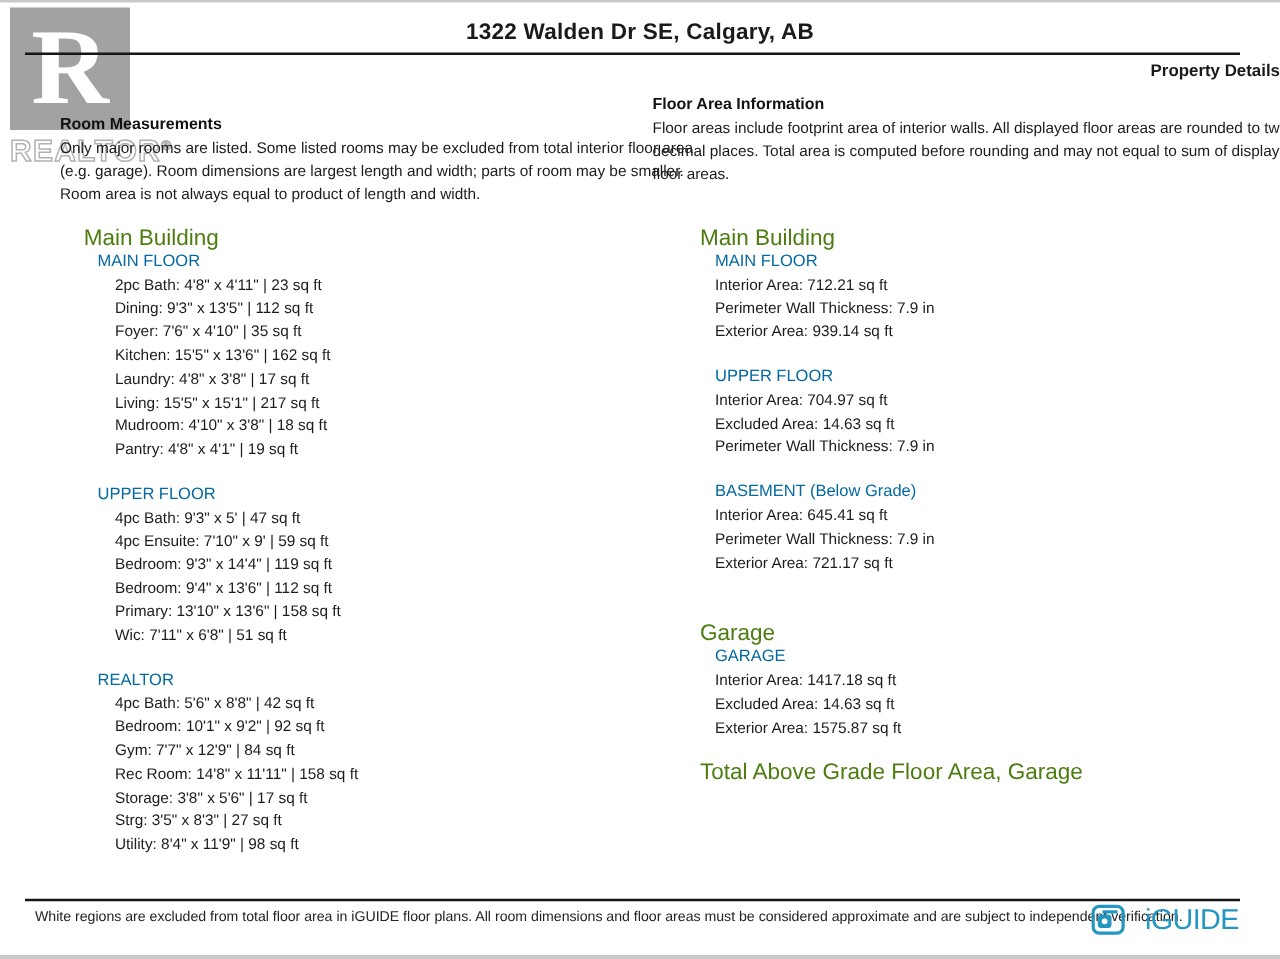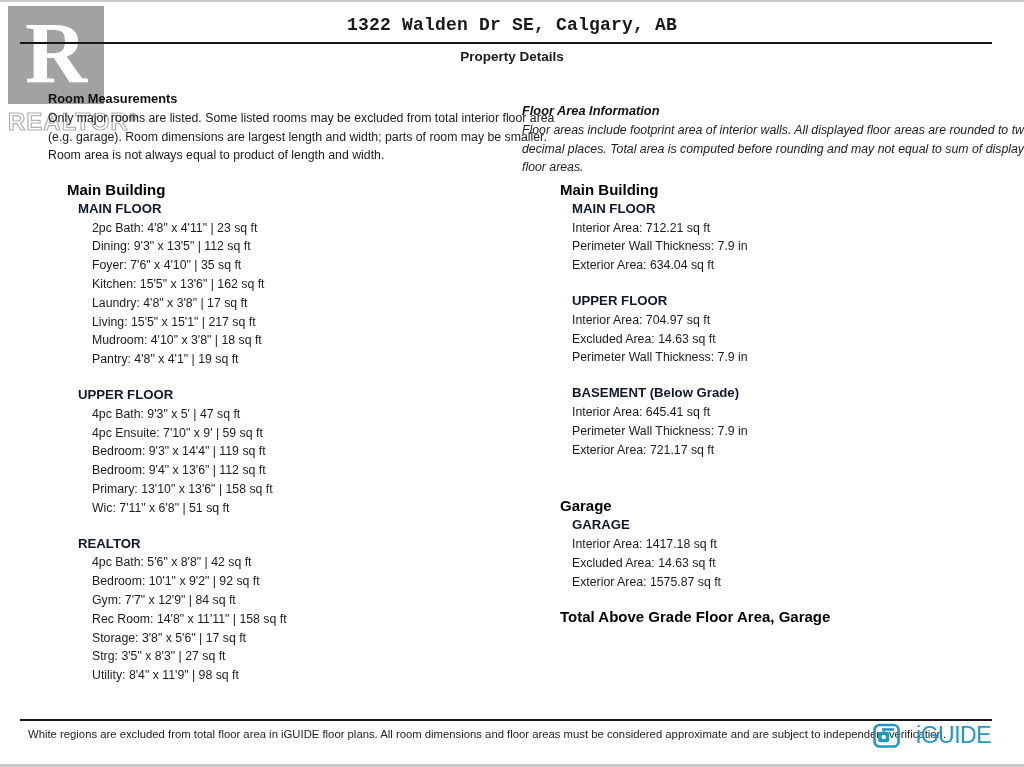--- a/index.html
+++ b/index.html
@@ -15,29 +15,28 @@
     width: 1024px; height: 762px;
     background: #ffffff;
   }
 
   
   .doc-title {
     position: absolute; left: 0; top: 13px; width: 1024px;
     text-align: center;
     font-size: 18px; font-weight: bold; color: #1a1a1a;
     letter-spacing: 0.2px;
-    font-family: Liberation Mono, monospace;
   }
   .rule-top {
     position: absolute; left: 20px; top: 40px;
     width: 972px; height: 2px; background: #161616; z-index: 5;
   }
   .doc-subtitle {
     position: absolute; left: 0; top: 47px; width: 1024px;
-    text-align: center;
+    text-align: right;
     font-size: 13.5px; font-weight: bold; color: #1a1a1a;
   }
 
   
   .watermark { position: absolute; left: 8px; top: 4px; z-index: 1; }
   .wm-block {
     width: 96px; height: 98px; background: #a2a2a2;
     display: flex; align-items: center; justify-content: center;
   }
   .wm-letter {
@@ -51,37 +50,37 @@
     color: transparent;
     -webkit-text-stroke: 1.2px #b2b2b2;
   }
   .wm-word .reg {
     font-size: 11px; vertical-align: super; -webkit-text-stroke: 0.8px #b2b2b2;
   }
 
   
   .col { position: absolute; z-index: 2; }
   .col-left  { left: 48px;  top: 88px; width: 470px; }
-  .col-right { left: 522px; top: 100px; width: 478px; font-style: italic; }
+  .col-right { left: 522px; top: 72px; width: 478px; }
   .sec-heading {
     font-size: 12.8px; font-weight: bold; color: #111; line-height: 18.8px;
   }
   .para-line {
     font-size: 12.3px; color: #1c1c1c; line-height: 18.8px; white-space: nowrap;
   }
 
   
   .list { position: absolute; z-index: 2; }
   .list-left  { left: 67px;  top: 179px; }
   .list-right { left: 560px; top: 179px; }
   .bld-heading {
-    font-size: 15px; font-weight: bold; color: #000000; line-height: 18.8px;
+    font-size: 18px; font-weight: normal; color: #4d7c0f; line-height: 18.8px;
   }
   .floor-name {
-    font-size: 13.2px; color: #0f172a; line-height: 18.8px; margin-left: 11px; font-weight: bold;
+    font-size: 13.2px; color: #0369a1; line-height: 18.8px; margin-left: 11px;
   }
   .item-line {
     font-size: 12.3px; color: #1c1c1c; line-height: 18.8px; margin-left: 25px;
     white-space: nowrap;
   }
   .list-right .floor-name { margin-left: 12px; }
   .list-right .item-line  { margin-left: 12px; }
   .gap1 { margin-top: 17px; }
   .gap2 { margin-top: 38px; }
 
@@ -162,21 +161,21 @@
     <div class="item-line">Strg: 3'5" x 8'3" | 27 sq ft</div>
     <div class="item-line">Utility: 8'4" x 11'9" | 98 sq ft</div>
   </div>
 
   <div class="list list-right">
     <div class="bld-heading">Main Building</div>
 
     <div class="floor-name">MAIN FLOOR</div>
     <div class="item-line">Interior Area: 712.21 sq ft</div>
     <div class="item-line">Perimeter Wall Thickness: 7.9 in</div>
-    <div class="item-line">Exterior Area: 634.04 sq ft</div>
+    <div class="item-line">Exterior Area: 939.14 sq ft</div>
 
     <div class="floor-name gap1">UPPER FLOOR</div>
     <div class="item-line">Interior Area: 704.97 sq ft</div>
     <div class="item-line">Excluded Area: 14.63 sq ft</div>
     <div class="item-line">Perimeter Wall Thickness: 7.9 in</div>
 
     <div class="floor-name gap1">BASEMENT (Below Grade)</div>
     <div class="item-line">Interior Area: 645.41 sq ft</div>
     <div class="item-line">Perimeter Wall Thickness: 7.9 in</div>
     <div class="item-line">Exterior Area: 721.17 sq ft</div>

